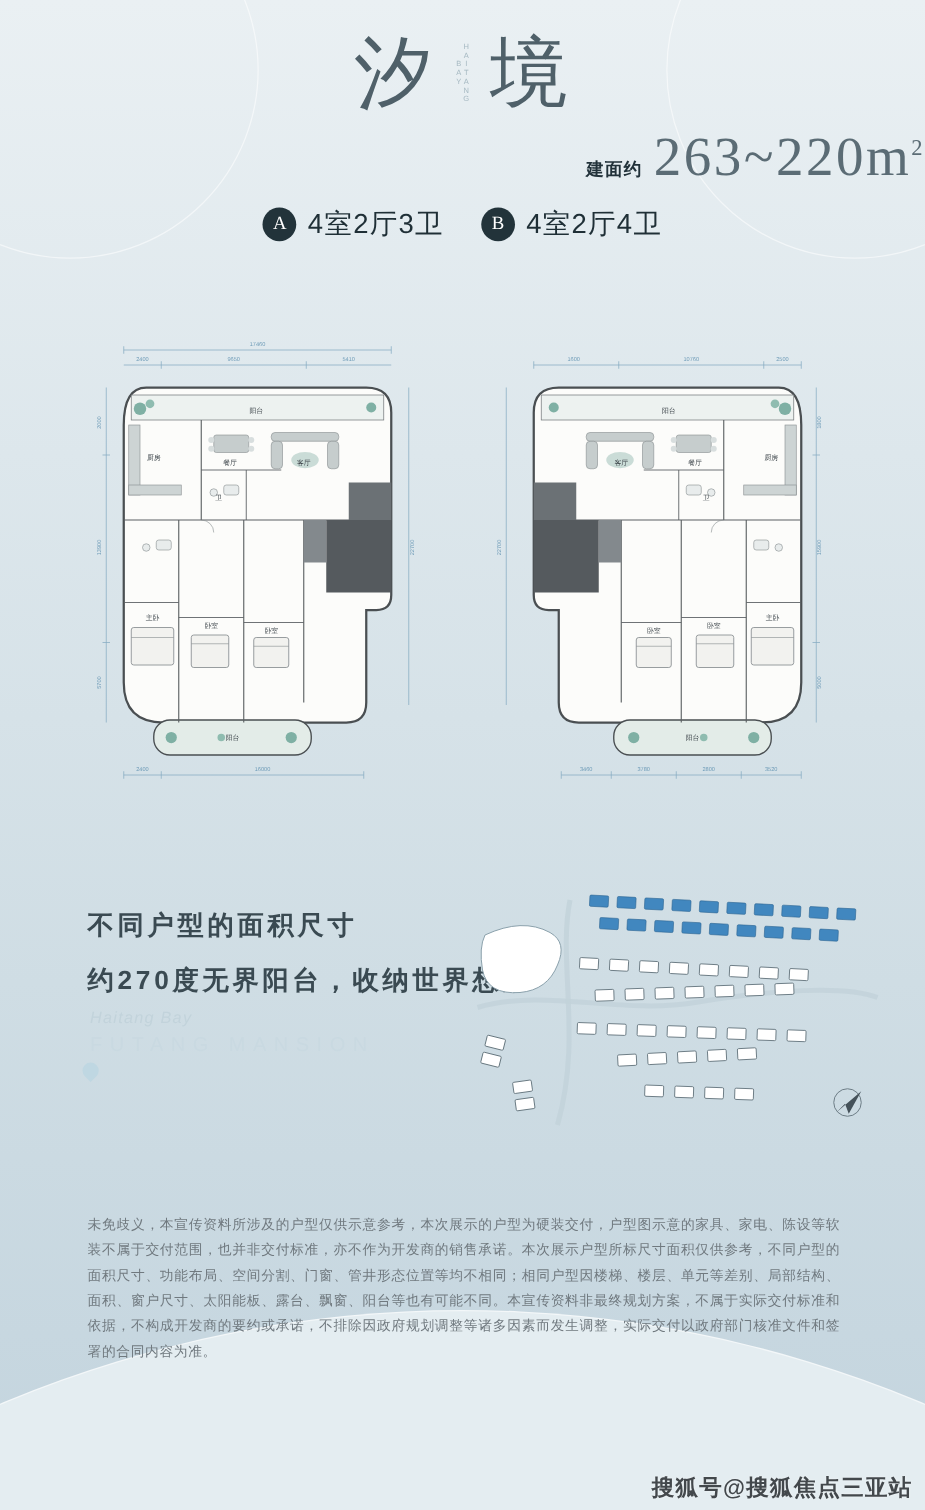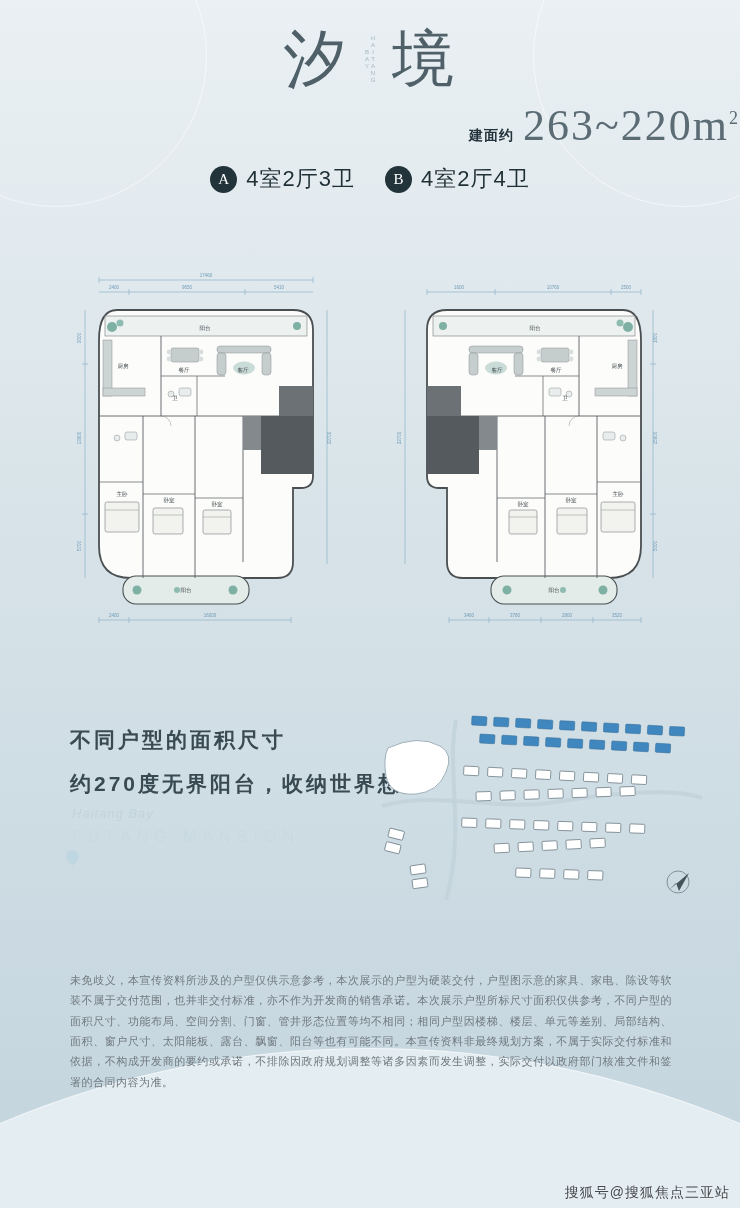--- a/index.html
+++ b/index.html
@@ -58,21 +58,21 @@
     background:#bfd7e2;border-radius:50% 50% 50% 0;transform:rotate(-45deg);
   }
   .siteplan{position:absolute;left:376px;top:710px;}
   
   .disclaimer{
     position:absolute;left:70px;top:930px;width:602px;
     font-size:11px;line-height:1.85;color:#70797f;text-align:justify;letter-spacing:0.5px;margin-top:40px;
   }
   .footer-wm{
     position:absolute;right:10px;bottom:6px;
-    font-size:14px;font-weight:400;color:#43484c;letter-spacing:1px;
+    font-size:18px;font-weight:700;color:#43484c;letter-spacing:1px;
     text-shadow:0 0 2px rgba(255,255,255,0.6);
   }
 </style>
 </head>
 <body>
 
 <div class="page">
 
   <div class="arc tl"></div>
   <div class="arc tr"></div>

